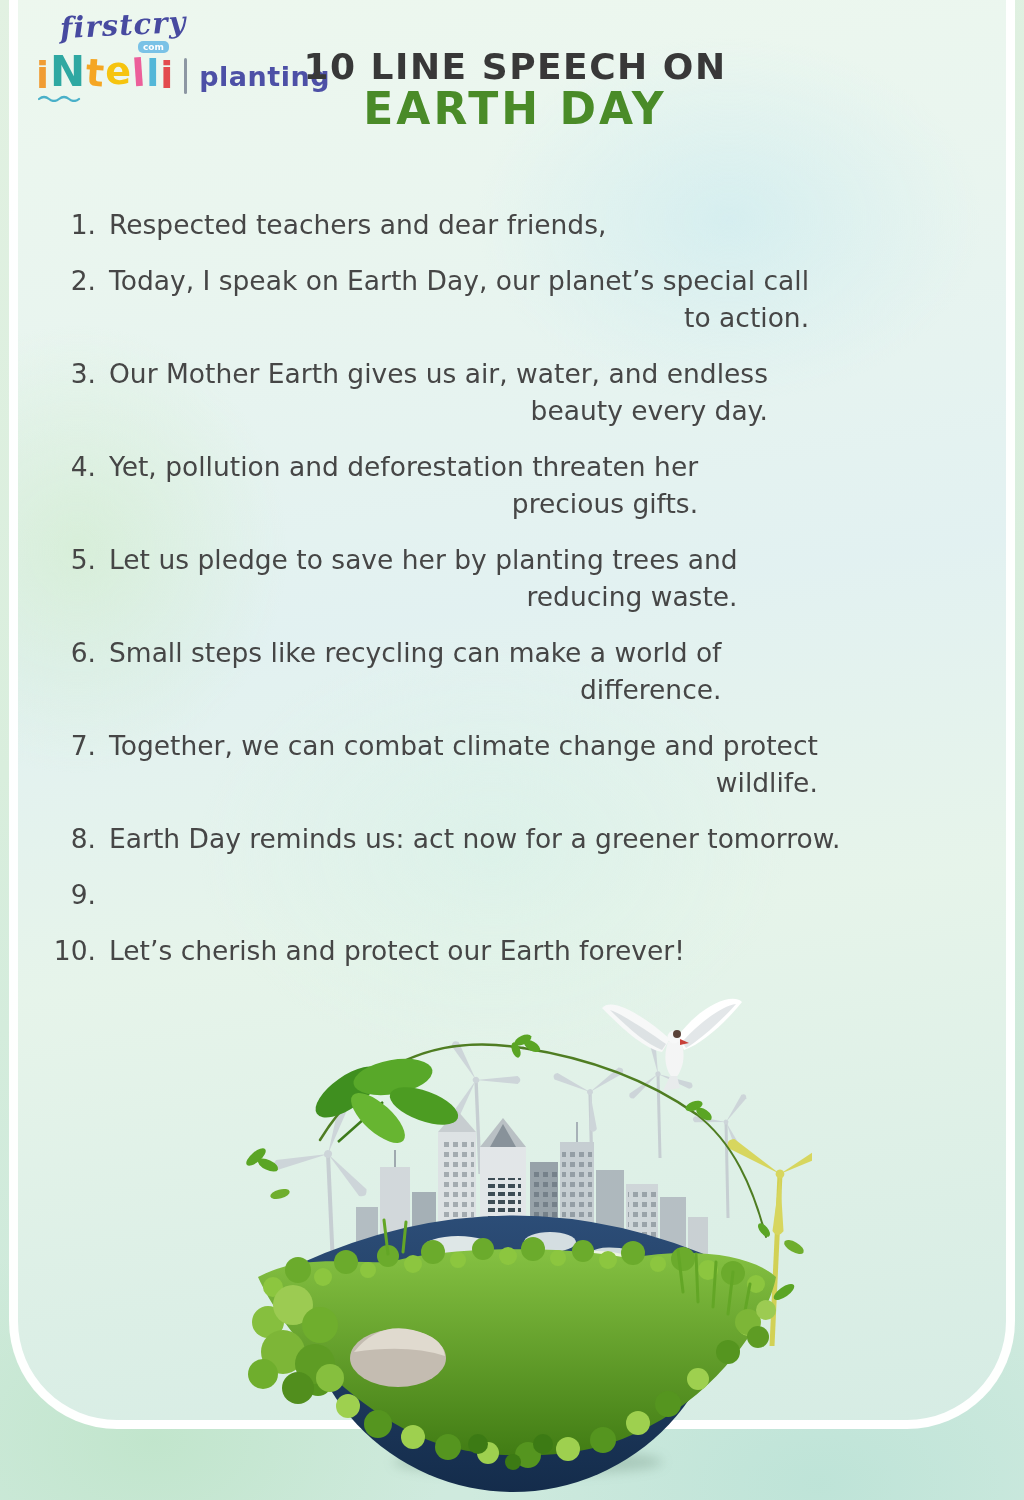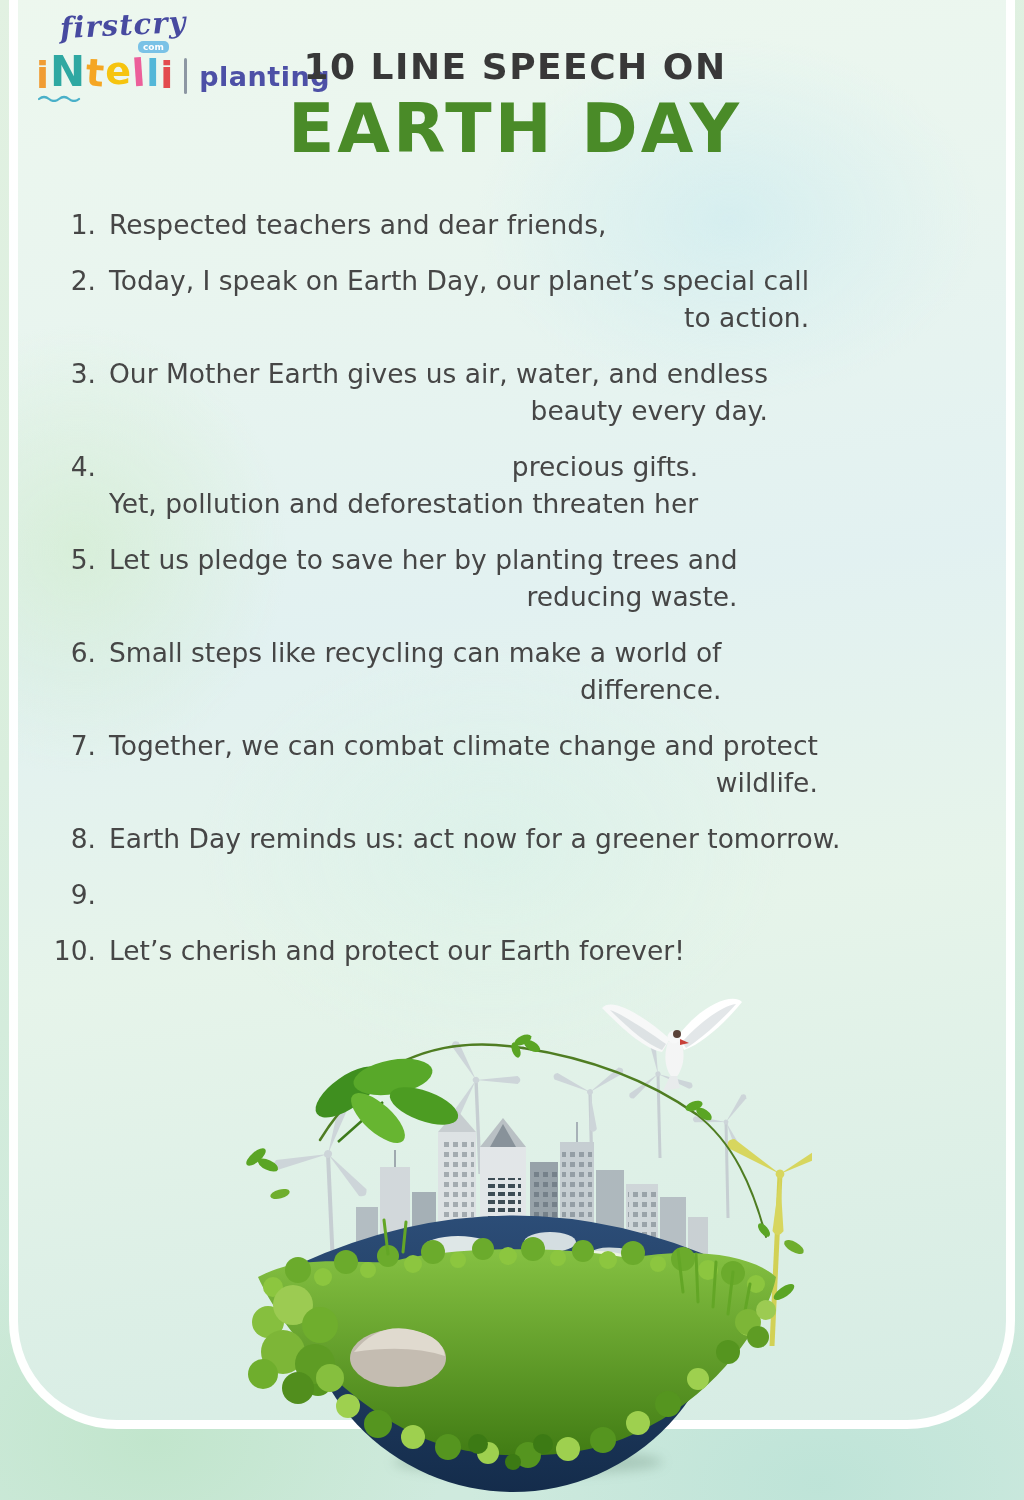--- a/index.html
+++ b/index.html
@@ -46,21 +46,21 @@
   .il4{color:#ec5f9a;transform:rotate(-4deg);}
   .il5{color:#53b7d8;}
   .il6{color:#e34b4e;transform:translateY(2px);}
   .logo-wave{margin-left:2px;display:block;}
   .divider{width:3px;height:36px;background:#8d97a3;border-radius:2px;margin:0 12px 0 10px;}
   .education{font-size:27px;font-weight:700;color:#4d50a6;letter-spacing:.5px;}
 
   
   .header{position:absolute;left:250px;top:46px;width:530px;text-align:center;}
   .kicker{font-size:36px;font-weight:700;color:#383838;letter-spacing:1.5px;white-space:nowrap;}
-  .title{margin-top:8px;font-size:68px;font-weight:700;color:#4a8b28;letter-spacing:3px;line-height:1;white-space:nowrap;}
+  .title{font-size:44px;font-weight:700;color:#4a8b28;letter-spacing:3px;line-height:1;white-space:nowrap;}
 
   
   .speech{position:absolute;left:40px;top:206px;width:950px;list-style:none;margin:0;padding:0;}
   .speech li{display:flex;margin-bottom:19px;color:#464646;font-size:26.5px;line-height:37px;}
   .speech .num{flex:none;width:56px;text-align:right;margin-right:13px;}
   .speech .line{display:block;text-align:right;}
 
   
   .illu{position:absolute;left:228px;top:992px;width:584px;height:508px;z-index:3;}
 </style>
@@ -109,22 +109,22 @@
       <li>
           <span class="num">3.</span>
           <span class="txt">
             <span class="line">Our Mother Earth gives us air, water, and endless</span>
             <span class="line">beauty every day.</span>
           </span>
         </li>
       <li>
           <span class="num">4.</span>
           <span class="txt">
+            <span class="line">Yet, pollution and deforestation threaten her</span>
             <span class="line">precious gifts.</span>
-            <span class="line">Yet, pollution and deforestation threaten her</span>
           </span>
         </li>
       <li>
           <span class="num">5.</span>
           <span class="txt">
             <span class="line">Let us pledge to save her by planting trees and</span>
             <span class="line">reducing waste.</span>
           </span>
         </li>
       <li>

